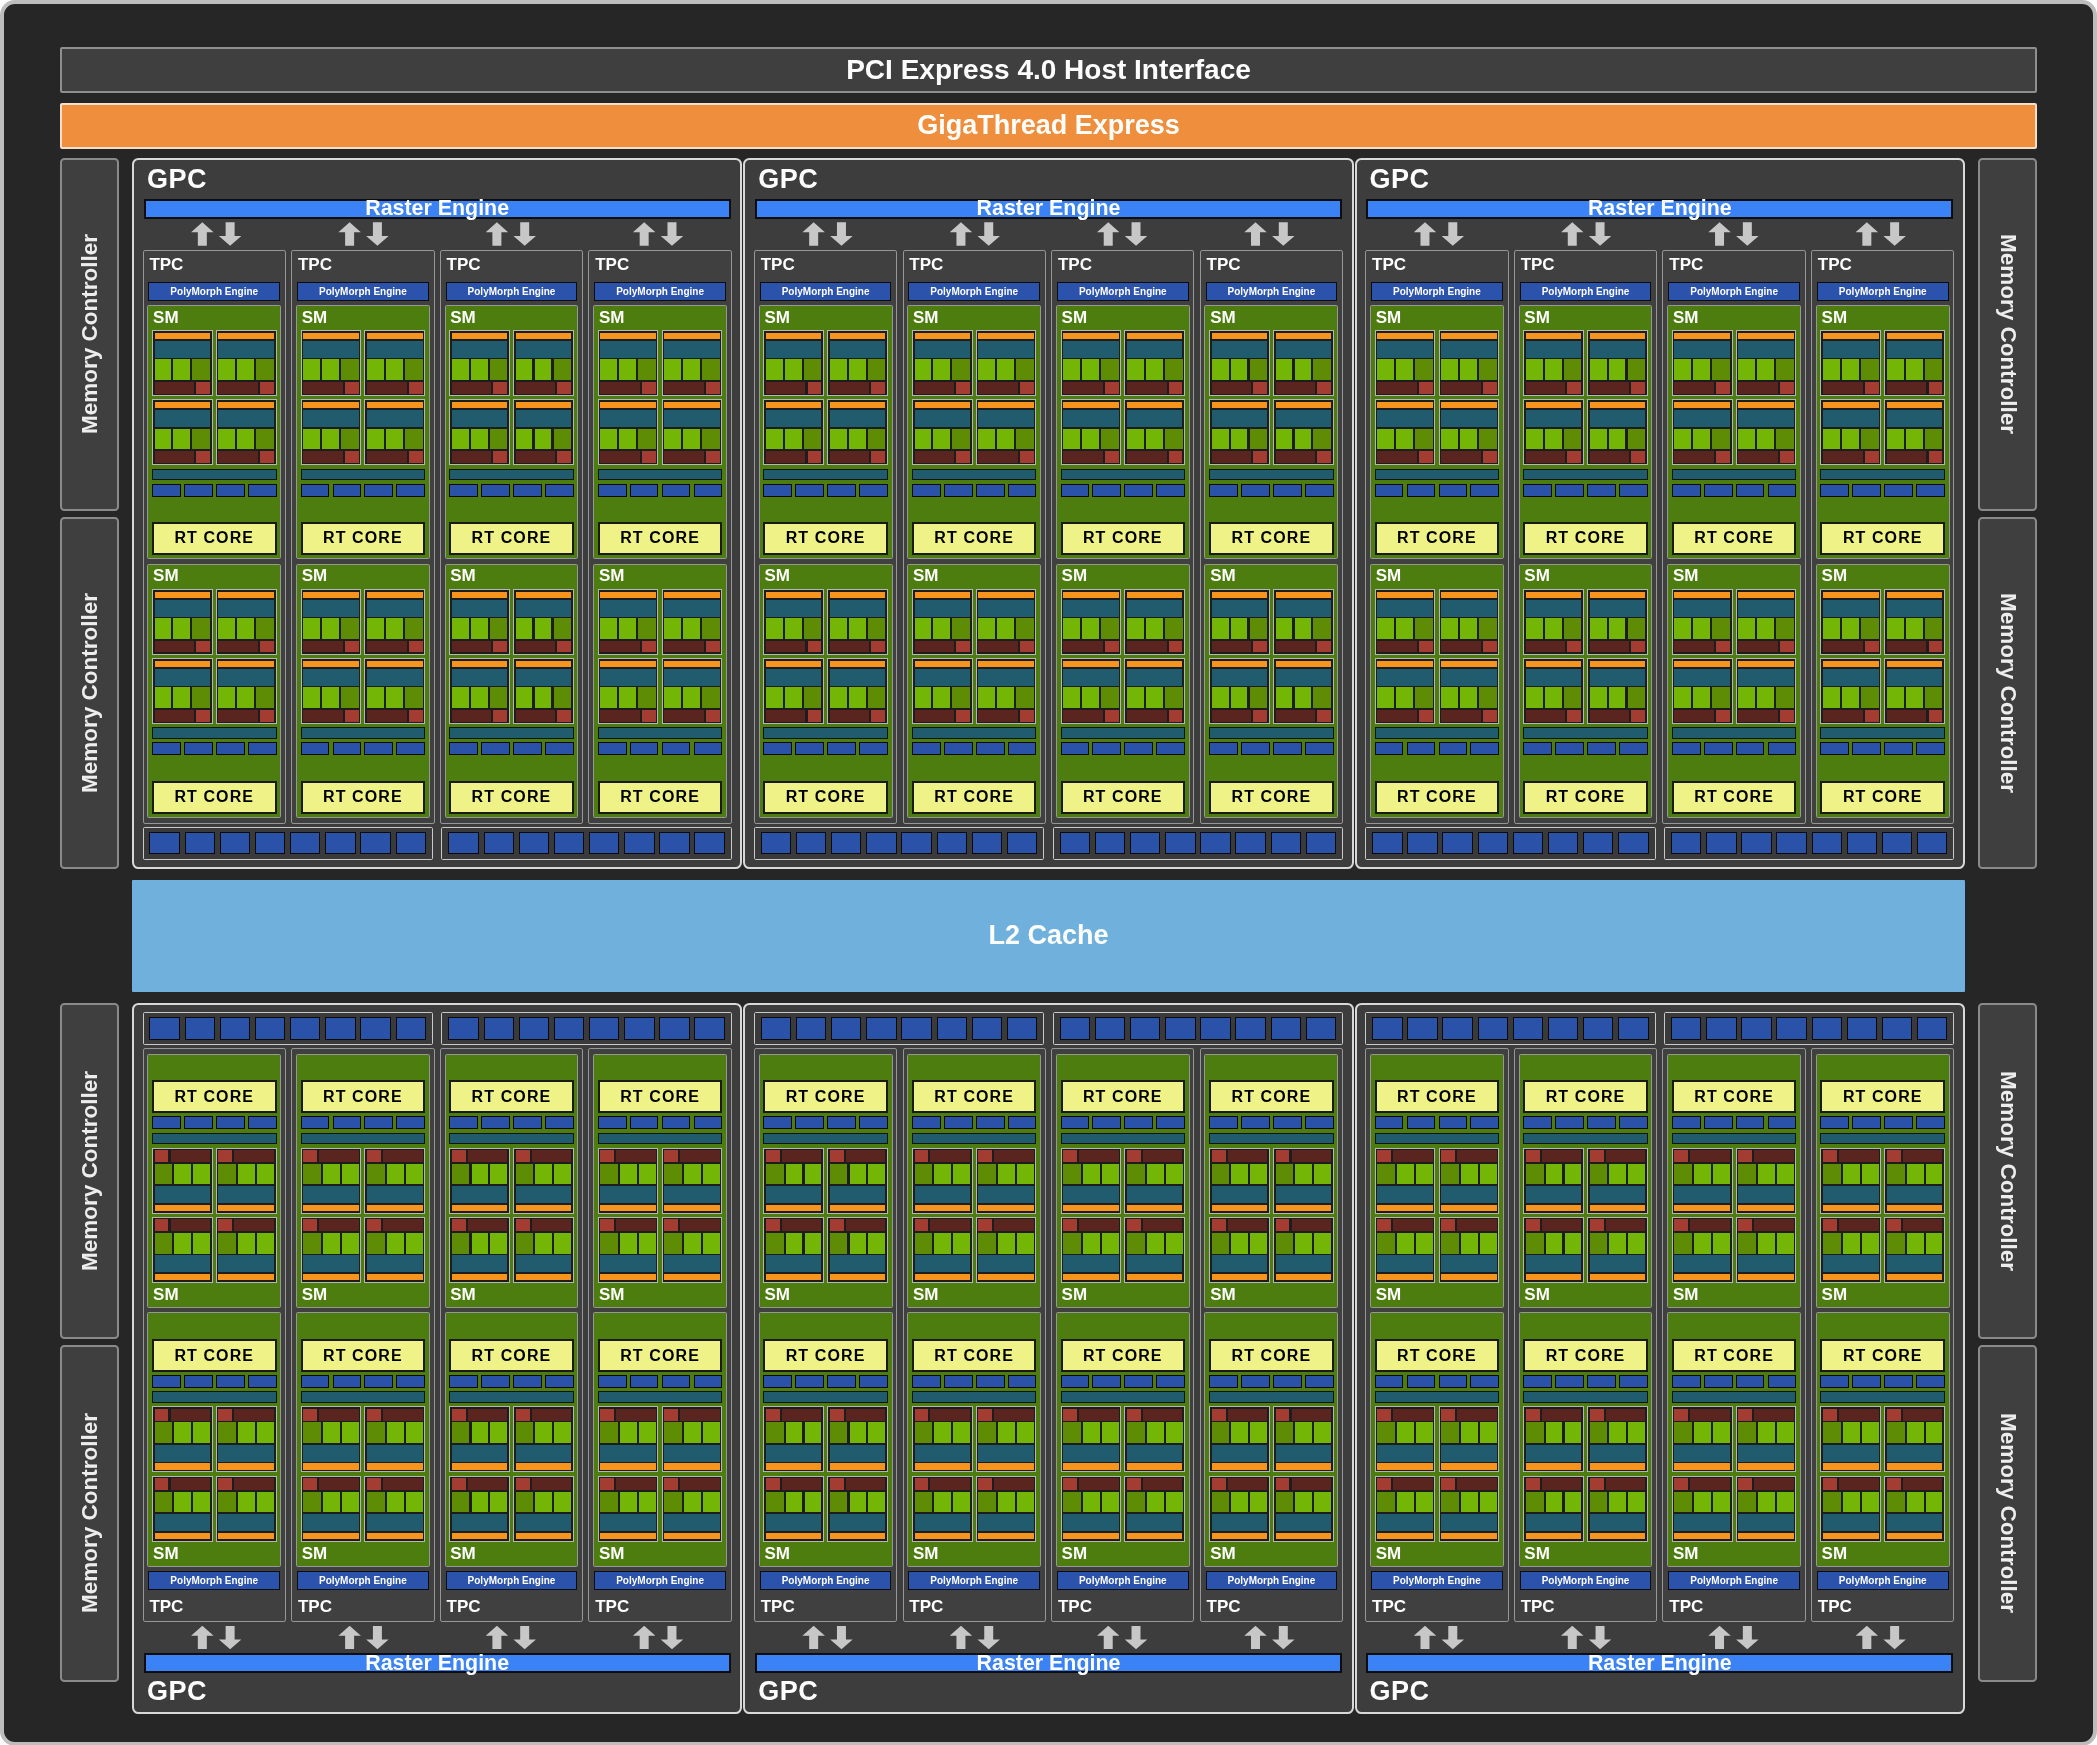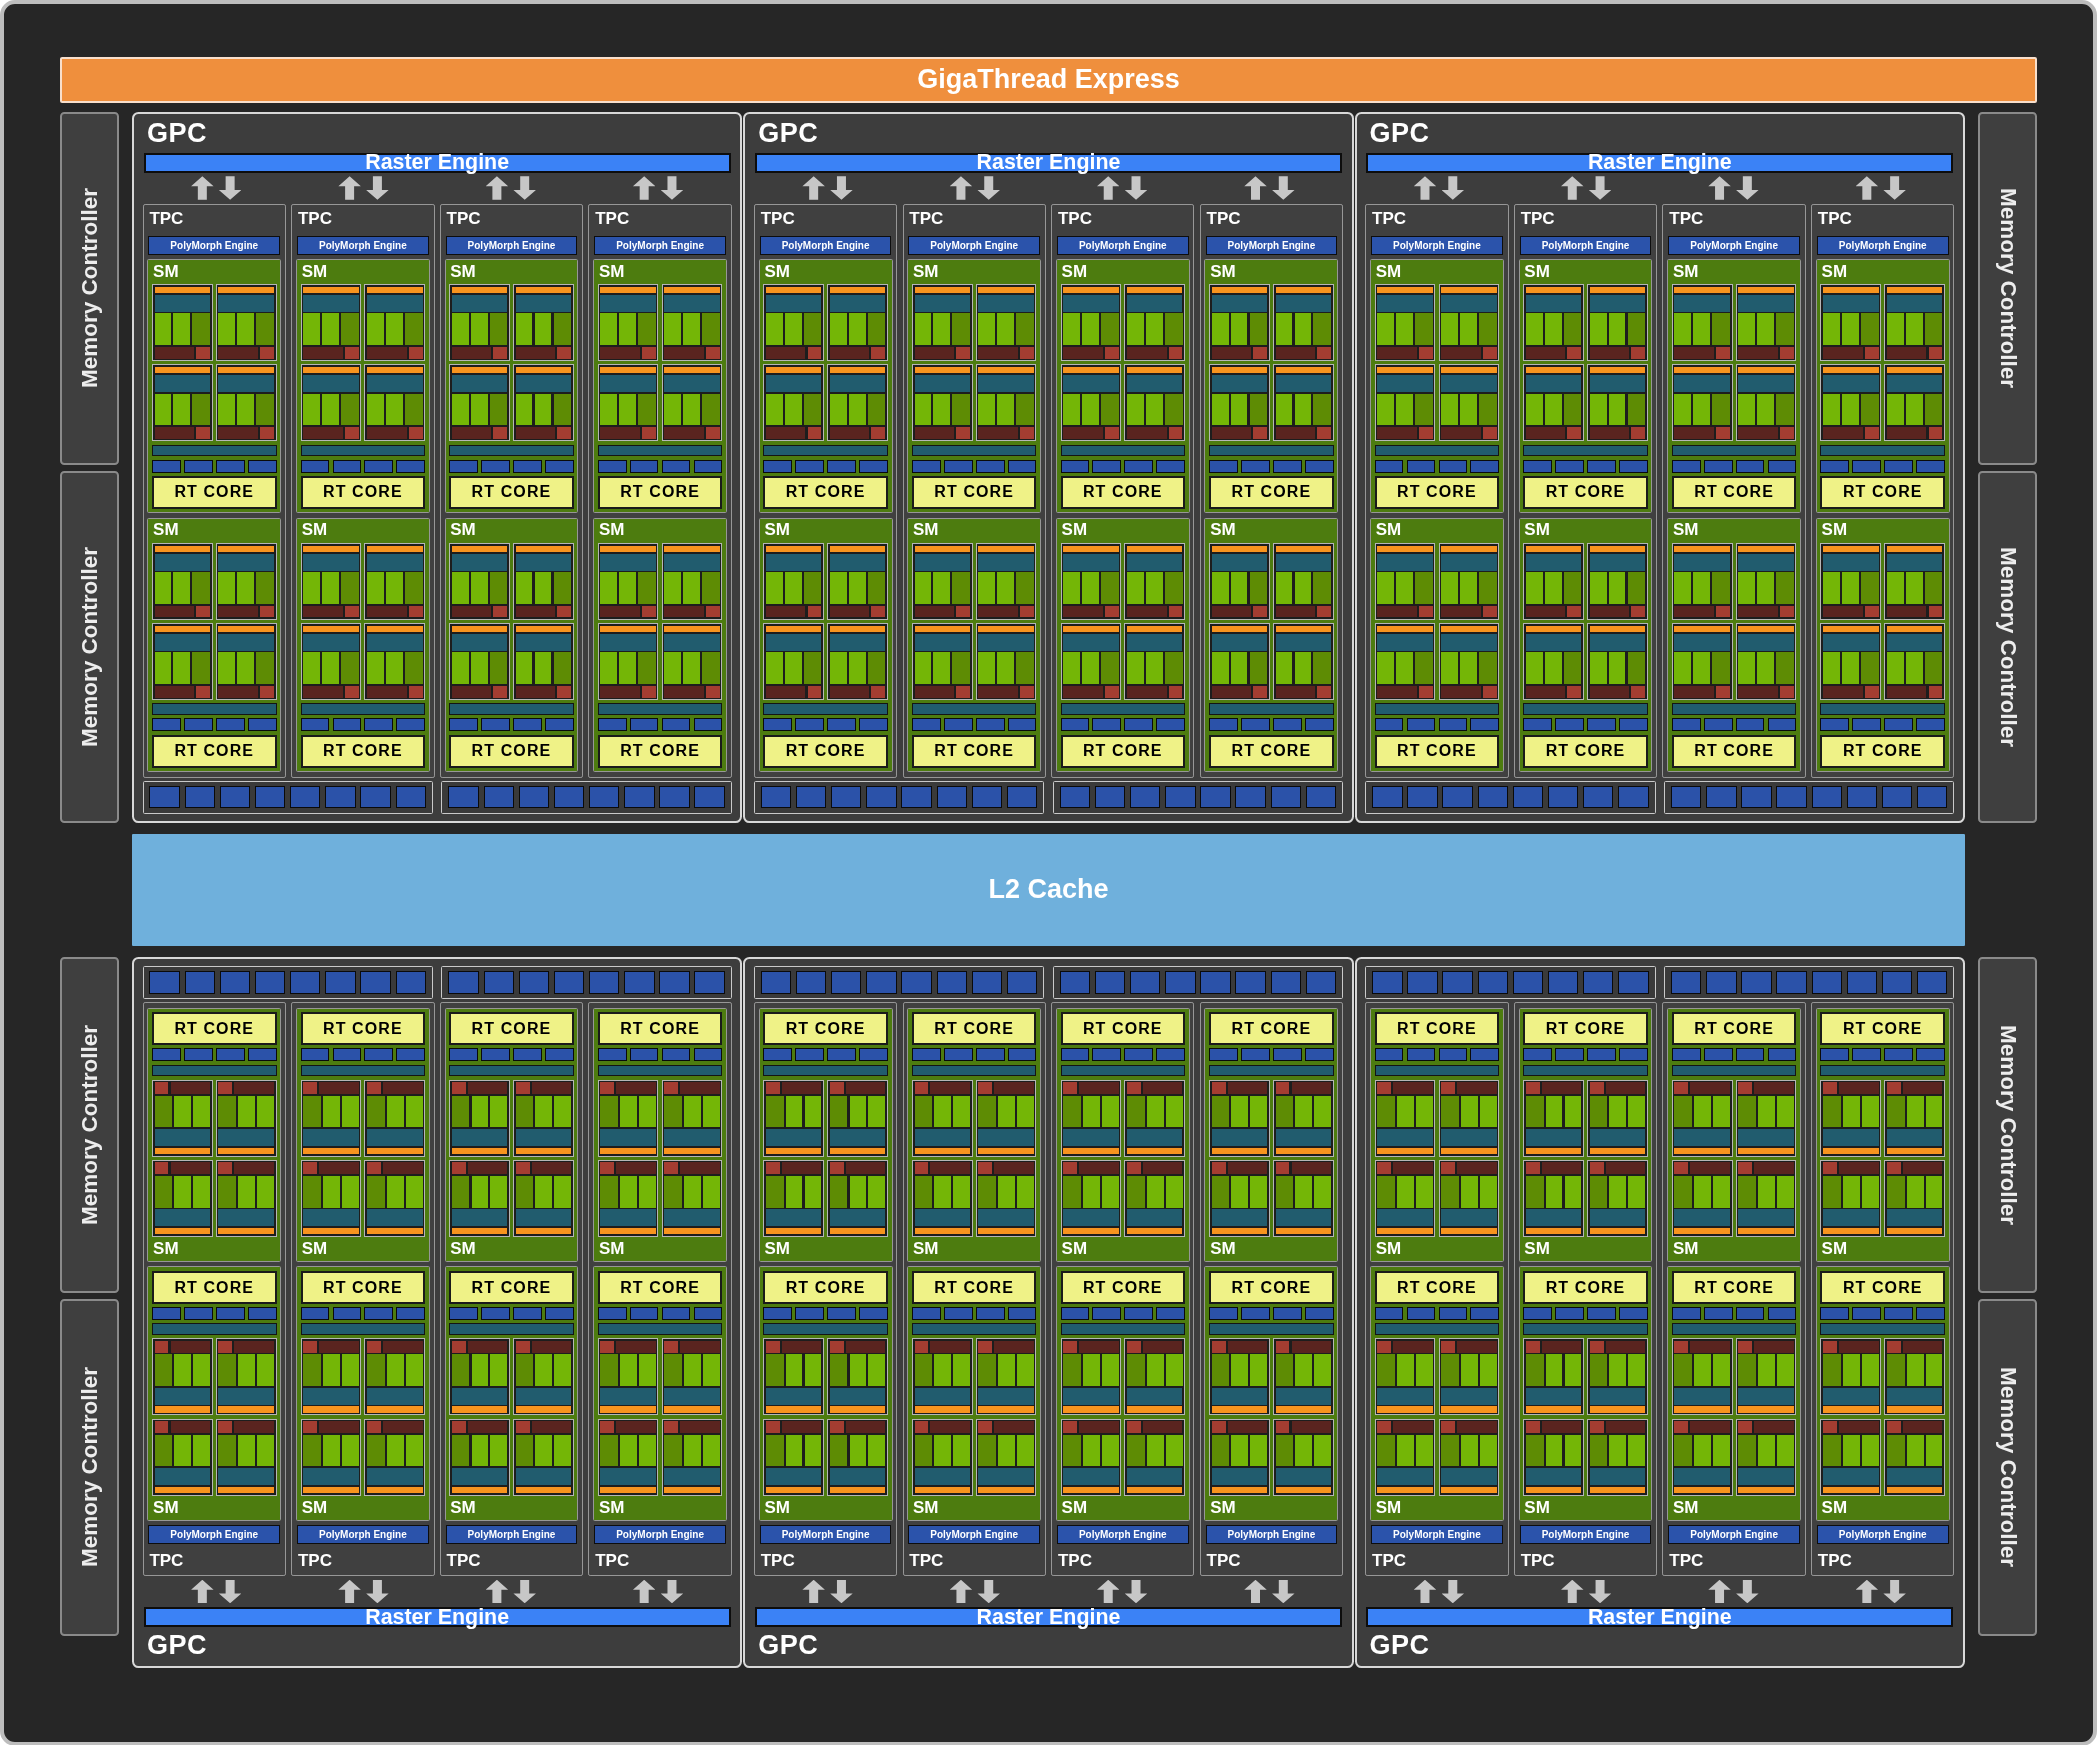--- a/index.html
+++ b/index.html
@@ -62,35 +62,38 @@
   .col-bright { flex:1; background:#74b606; }
   .col-dark   { flex:1.05; background:#5e8c04; }
   .block-bottom { height:11.8px; display:flex; gap:2.1px; flex:none; }
   .maroon { flex:1; background:#5a241f; }
   .redblk { width:25%; background:#a43d31; }
 
   .sm-teal-bar { height:11.8px; background:#215c6e; border:1.1px solid #141414; flex:none; }
   .seg-row { height:13px; display:flex; gap:3.2px; flex:none; }
   .seg { flex:1; background:#2b52a9; border:1.6px solid #0a0a0a; }
   .rt { height:33px; background:#eff287; border:2.1px solid #1a1a1a; color:#000; font-size:16px;
-        display:flex; align-items:center; justify-content:center; letter-spacing:1.1px; flex:none; }
+        display:flex; align-items:center; justify-content:center; letter-spacing:1.1px; flex:none;margin-top:22px; }
 
   .rop-row { height:33px; display:flex; gap:8.6px; flex:none; }
   .rop-group { flex:1; border:1.6px solid #c9c9c9; background:#3a3a3a; border-radius:1.6px;
                display:flex; gap:4.8px; padding:4.3px 5.9px; }
   .rop { flex:1; background:#2b52a9; border:1.6px solid #0a0a0a; }
 
   .l2 { height:112px; margin:10.7px 72px 0 72px; background:#6fb0dc; border-radius:1.1px;
         display:flex; align-items:center; justify-content:center; color:#fff; font-size:27px; }
 </style>
 </head>
 <body>
 
 <div class="die">
 
+  <div class="wide-bar pci-box">
+    <span>PCI Express 4.0 Host Interface</span>
+  </div>
 
   <div class="wide-bar gt-box">
     <span>GigaThread Express</span>
   </div>
 
   <div class="main-row top" id="row-top">
       <div class="mc-col left">
         <div class="mc-box">
           <span class="mc-label">Memory Controller</span>
         </div>

